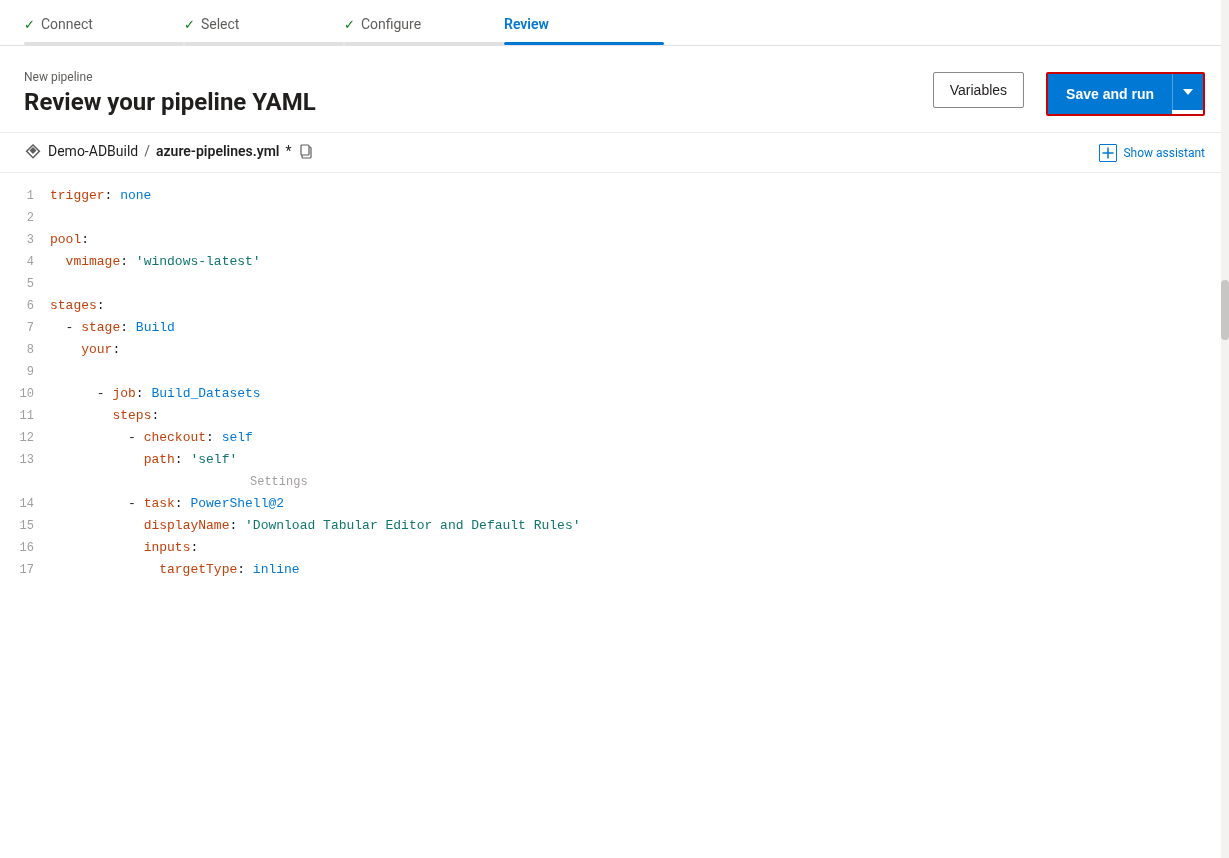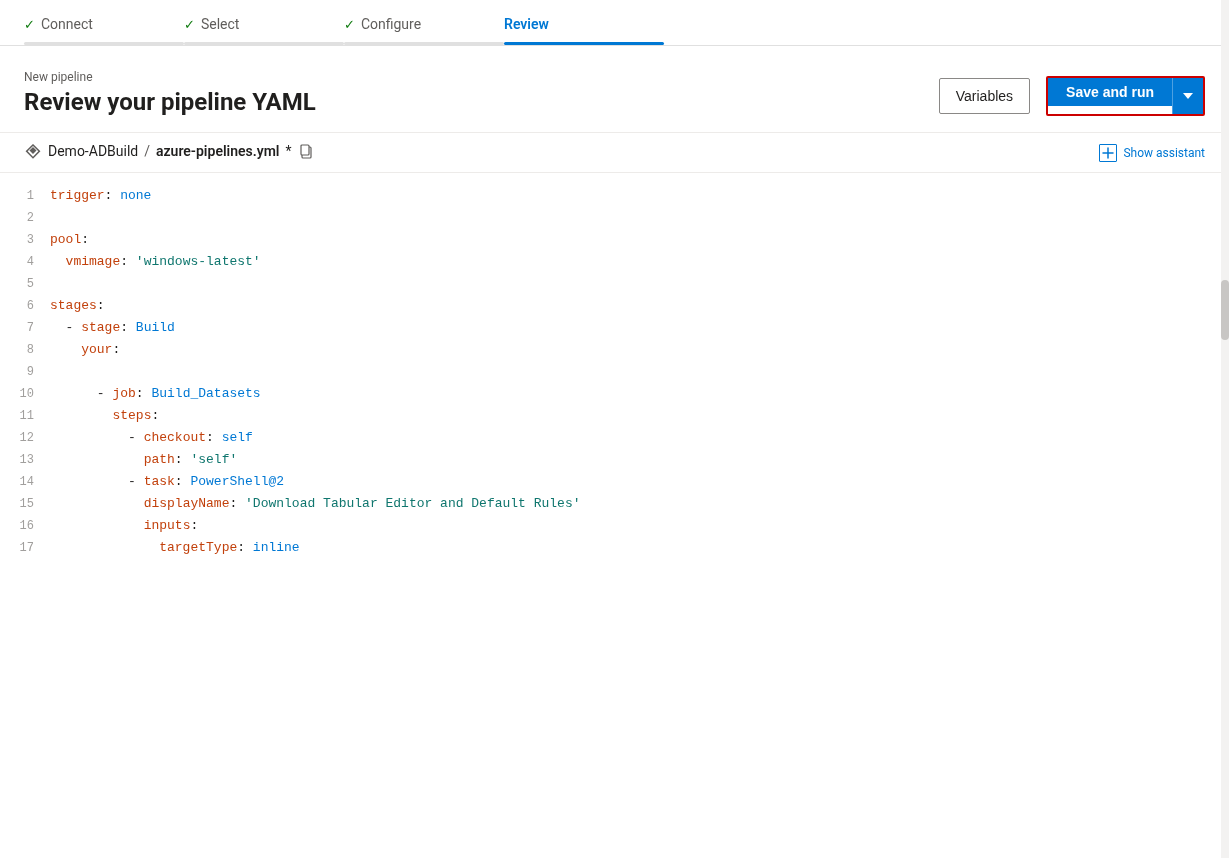--- a/index.html
+++ b/index.html
@@ -71,22 +71,22 @@
       color: #605e5c;
       margin-bottom: 4px;
     }
     .page-title {
       font-size: 24px;
       font-weight: 700;
       color: #201f1e;
     }
     .page-header-right {
       display: flex;
-      align-items: center;
-      gap: 16px;
+      align-items: flex-start;
+      gap: 22px;
     }
     .btn-variables {
       background: #fff;
       border: 1px solid #8a8886;
       color: #201f1e;
       padding: 6px 16px;
       font-size: 14px;
       cursor: pointer;
       border-radius: 2px;
       height: 36px;
@@ -97,21 +97,21 @@
       border-radius: 2px;
     }
     .btn-save-run {
       background: #0078d4;
       border: none;
       color: #fff;
       padding: 6px 18px;
       font-size: 14px;
       font-weight: 600;
       cursor: pointer;
-      height: 28px;
+      height: 40px;
       border-radius: 0;
     }
     .btn-save-run-dropdown {
       background: #0078d4;
       border: none;
       border-left: 1px solid rgba(255,255,255,0.3);
       color: #fff;
       padding: 0 10px;
       cursor: pointer;
       height: 36px;
@@ -367,20 +367,24 @@
     <div class="code-line">
       <span class="code-line-number">12</span>
       <span class="code-line-content">          - <span class="kw">checkout</span>: <span class="val">self</span></span>
     </div>
 
     <div class="code-line">
       <span class="code-line-number">13</span>
       <span class="code-line-content">            <span class="kw">path</span>: <span class="str">'self'</span></span>
     </div>
 
+    <div class="code-line">
+      <span class="code-line-number"></span>
+      <span class="code-line-content" style="padding-left: 200px;"><span class="settings-hint">Settings</span></span>
+    </div>
 
     <div class="code-line">
       <span class="code-line-number">14</span>
       <span class="code-line-content">          - <span class="kw">task</span>: <span class="val">PowerShell@2</span></span>
     </div>
 
     <div class="code-line">
       <span class="code-line-number">15</span>
       <span class="code-line-content">            <span class="kw">displayName</span>: <span class="str">'Download Tabular Editor and Default Rules'</span></span>
     </div>

